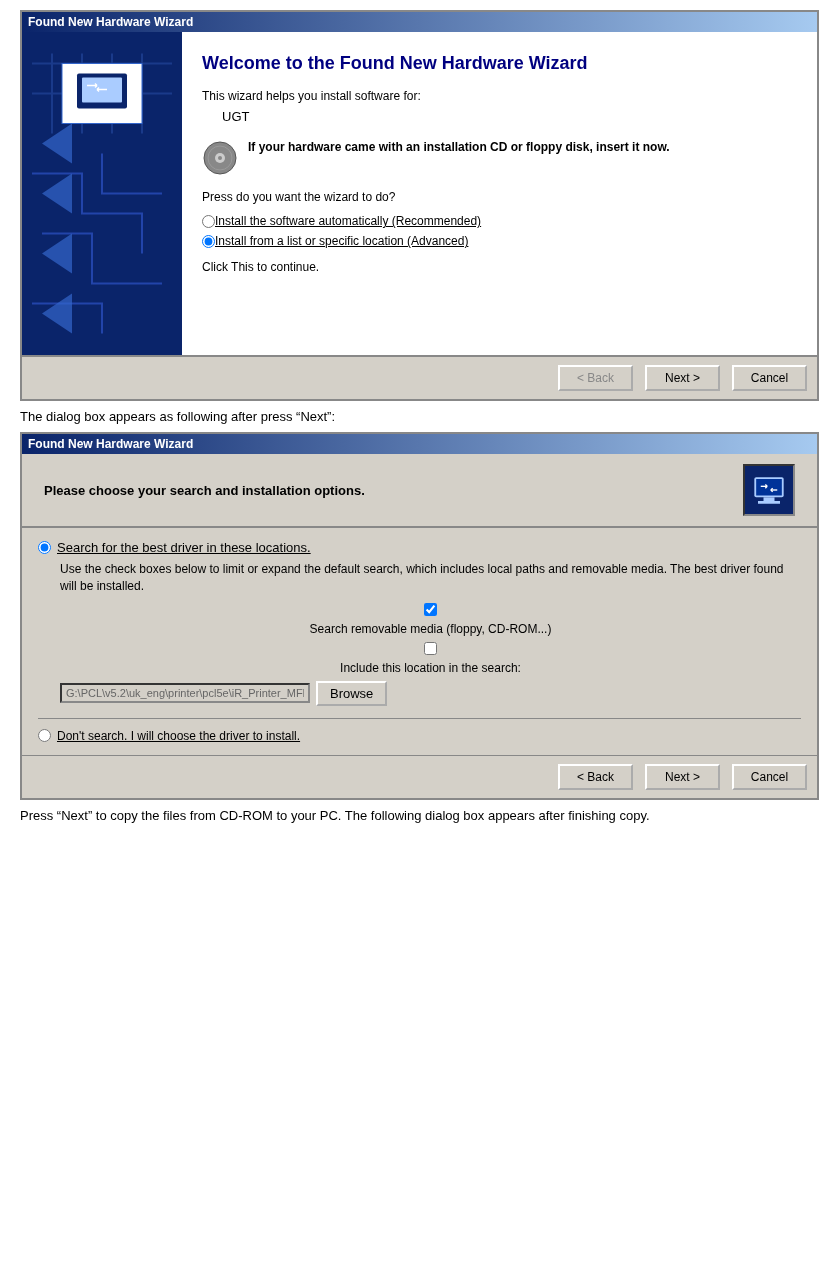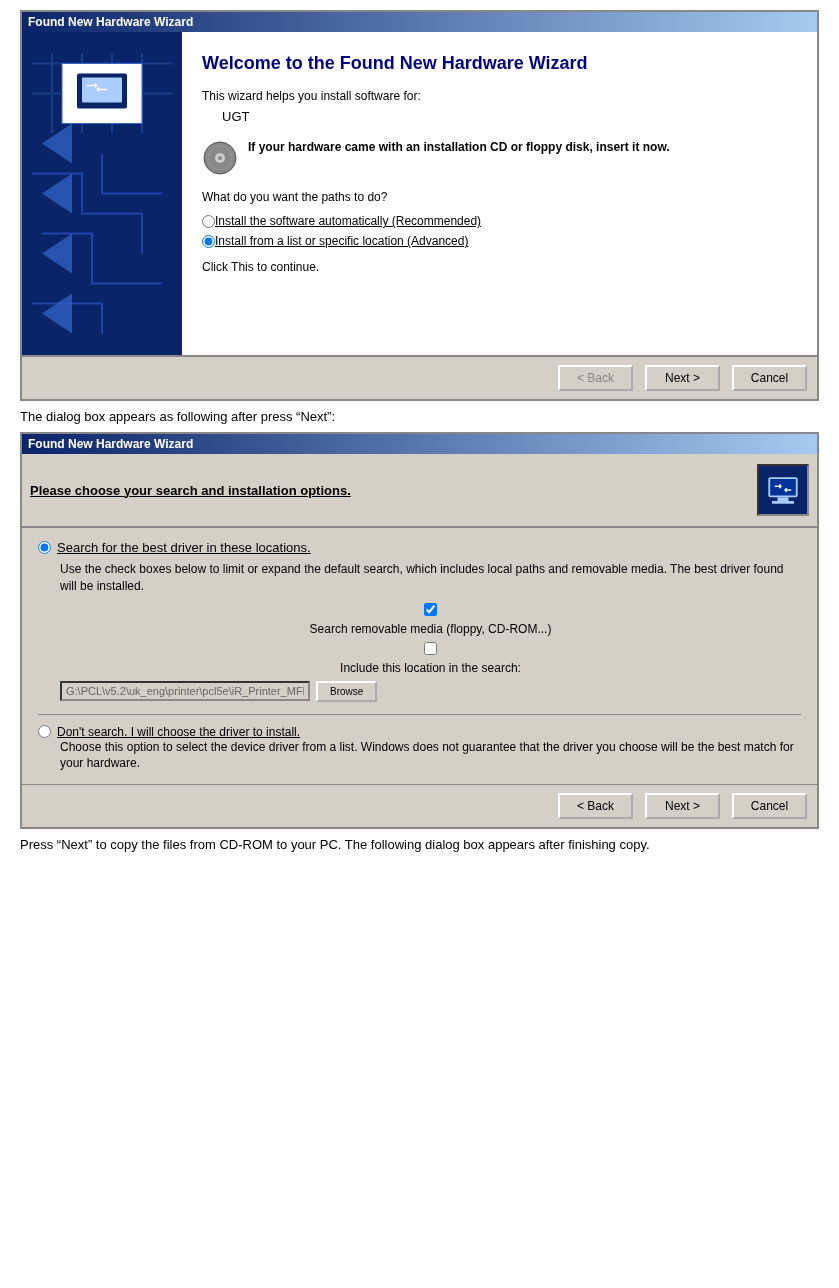--- a/index.html
+++ b/index.html
@@ -129,22 +129,21 @@
       color: #000;
     }
 
     
     .dialog2-header {
       background: #d4d0c8;
       border-bottom: 2px solid #888;
       display: flex;
       justify-content: space-between;
       align-items: center;
-      padding: 10px 8px;
-      text-decoration: underline;
+      padding: 10px 22px;
     }
     .dialog2-header-text {
       font-weight: bold;
       font-size: 13px;
     }
     .wizard-icon-box {
       width: 52px;
       height: 52px;
       background: #0a246a;
       border: 2px inset #888;
@@ -191,21 +190,21 @@
       background: #d4d0c8;
       border: 2px inset #888;
       padding: 2px 4px;
       width: 250px;
       color: #666;
     }
     .browse-btn {
       background: #d4d0c8;
       border: 2px outset #ffffff;
       padding: 3px 12px;
-      font-size: 10px;
+      font-size: 13px;
       cursor: pointer;
     }
     .separator-line {
       border: none;
       border-top: 1px solid #888;
       margin: 10px 0;
     }
     .dont-search-row {
       display: flex;
       align-items: flex-start;
@@ -285,21 +284,21 @@
         <div class="cd-icon">
           <svg viewBox="0 0 36 36" xmlns="http://www.w3.org/2000/svg">
             <circle cx="18" cy="18" r="16" fill="#888" stroke="#555" stroke-width="1"></circle>
             <circle cx="18" cy="18" r="5" fill="#ccc"></circle>
             <circle cx="18" cy="18" r="2" fill="#888"></circle>
             <ellipse cx="18" cy="18" rx="12" ry="12" fill="none" stroke="#aaa" stroke-width="1" opacity="0.5"></ellipse>
           </svg>
         </div>
         <div class="cd-text">If your hardware came with an installation CD or floppy disk, insert it now.</div>
       </div>
-      <div class="wizard-question">What do you want the paths to do?</div>
+      <div class="wizard-question">Press do you want the wizard to do?</div>
       <div class="radio-option">
         <input type="radio" name="install_option" value="auto" style="">
         <label>
           <span class="underline-text">Install the software automatically (Recommended)</span>
         </label>
       </div>
       <div class="radio-option">
         <input type="radio" name="install_option" value="list" checked="" style="">
         <label>
           <span class="underline-text">Install from a list or specific location (Advanced)</span>
@@ -371,21 +370,20 @@
       <button class="browse-btn">Browse</button>
     </div>
     <hr class="separator-line">
 
     <div class="dont-search-row">
       <input type="radio" name="search_option" value="dont_search" style="">
       <label>
         <span class="underline-text">Don't search. I will choose the driver to install.</span>
       </label>
     </div>
-    <div class="dont-search-desc">Choose this option to select the device driver from a list. Windows does not guarantee that the driver you choose will be the best match for your hardware.</div>
   </div>
   <div class="button-bar">
     <button class="win-button">&lt; Back</button>
     <button class="win-button">Next &gt;</button>
     <button class="win-button">Cancel</button>
   </div>
 </div>
 
 <div class="footer-text">Press “Next” to copy the files from CD-ROM to your PC. The following dialog box appears after finishing copy.</div>
 

